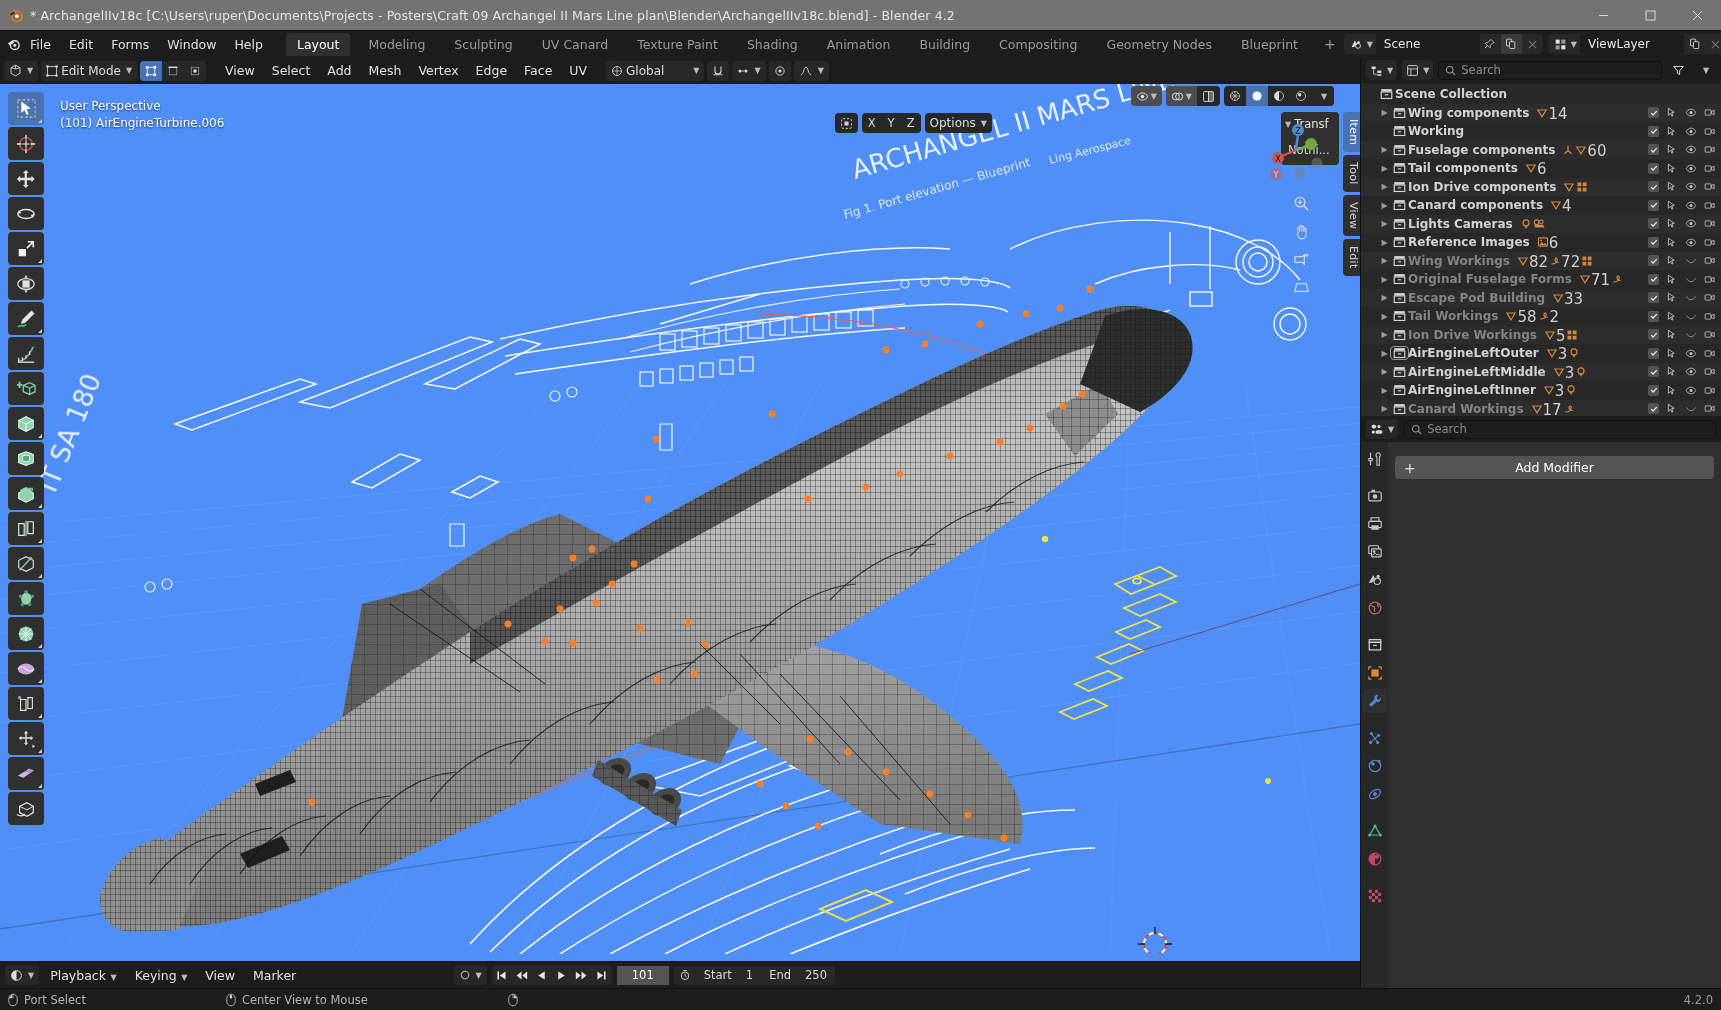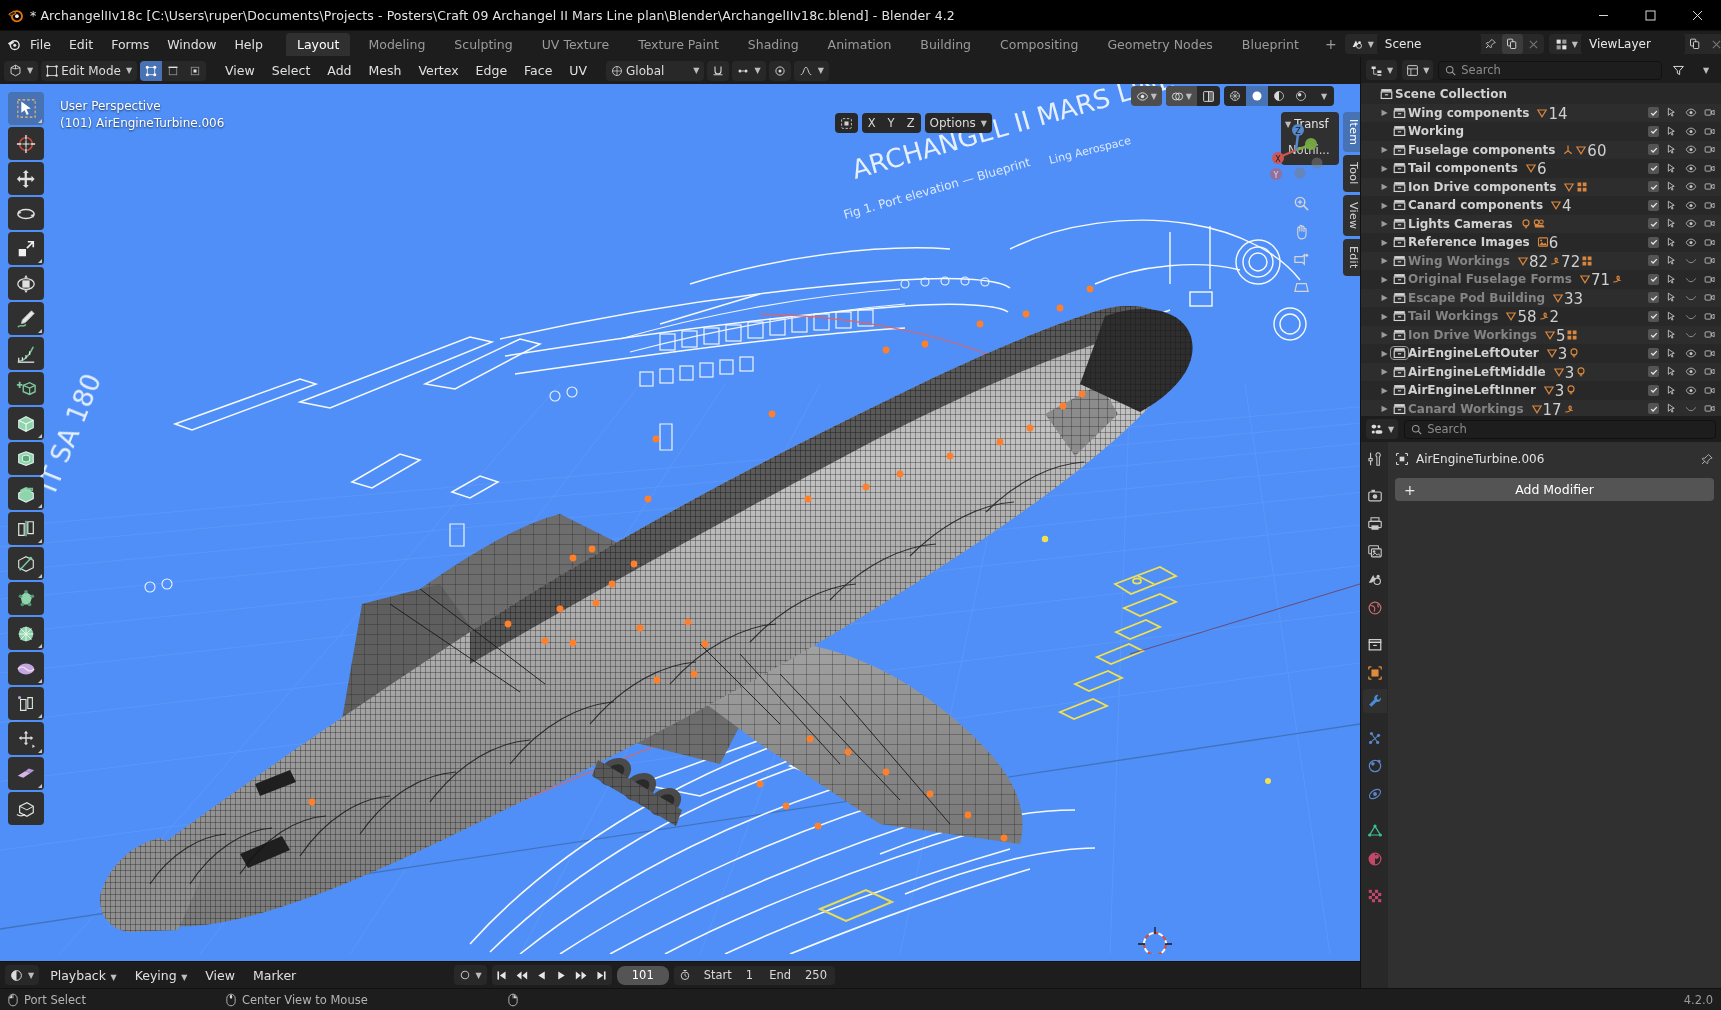--- a/index.html
+++ b/index.html
@@ -6,21 +6,21 @@
   html,body{ background:#1d1d1d; }
   body{
     width:1721px; height:1010px; overflow:hidden;
     font-family:"DejaVu Sans","Liberation Sans",sans-serif;
     font-size:12.5px; color:#e6e6e6;
     -webkit-font-smoothing:antialiased;
   }
   .app{ position:relative; width:1721px; height:1010px; background:#1d1d1d; display:flex; flex-direction:column; }
 
   
-  .titlebar{ height:31px; background:#000000; display:flex; align-items:center;
+  .titlebar{ height:31px; background:#737373; display:flex; align-items:center;
              border-bottom:1px solid #101010; flex:0 0 31px; }
   .tb-icon{ width:30px; display:flex; align-items:center; justify-content:center; }
   .tb-title{ font-size:12.5px; color:#e3e3e3; white-space:nowrap; letter-spacing:.1px; }
   .tb-spacer{ flex:1; }
   .tb-btn{ width:47px; height:31px; display:flex; align-items:center; justify-content:center;
            color:#d8d8d8; font-size:13px; }
 
   
   .topbar{ height:26px; background:#1d1d1d; display:flex; align-items:center;
            padding:0 6px; flex:0 0 26px; gap:0; }
@@ -94,21 +94,21 @@
   .navgizmo{ position:absolute; right:32px; top:34px; width:64px; height:64px;}
   .navicons{ position:absolute; right:48px; top:108px; display:flex; flex-direction:column;
              gap:6px; align-items:center;}
   .navicons > div{ width:22px; height:22px; display:flex; align-items:center; justify-content:center;
                    color:#d5d5d5;}
 
   
   .timeline{ height:27px; background:#1d1d1d; display:flex; align-items:center;
              padding:0 5px; gap:4px; flex:0 0 27px; border-top:1px solid #111;}
   .tl-right{ margin-left:auto; display:flex; align-items:center; gap:5px; padding-right:520px;}
-  .numfield{ background:#545454; border-radius:8px; height:19px; display:flex; align-items:center;
+  .numfield{ background:#545454; border-radius:0; height:19px; display:flex; align-items:center;
              justify-content:center; font-size:11.5px; color:#fff; padding:0 10px; min-width:52px;}
   .setbox{ display:flex; align-items:center; background:#282828; border-radius:4px; height:19px; overflow:hidden;}
   .setbox > div{ height:19px; display:flex; align-items:center; padding:0 8px; font-size:11.5px; color:#dadada; gap:14px;}
   .tp{ display:flex; align-items:center; background:#282828; border-radius:4px; height:20px;}
   .tp > div{ width:20px; height:20px; display:flex; align-items:center; justify-content:center;}
 
   
   .statusbar{ height:22px; background:#1d1d1d; display:flex; align-items:center;
               padding:0 8px; gap:0; flex:0 0 22px; border-top:1px solid #111; font-size:11.5px; color:#b4b4b4;}
   .sb-item{ display:flex; align-items:center; gap:6px; margin-right:140px;}
@@ -199,21 +199,21 @@
     <div class="menu">File</div>
     <div class="menu">Edit</div>
     <div class="menu">Forms</div>
     <div class="menu">Window</div>
     <div class="menu">Help</div>
 
     <div class="ws-wrap">
       <div class="ws active">Layout</div>
       <div class="ws">Modeling</div>
       <div class="ws">Sculpting</div>
-      <div class="ws">UV Texture</div>
+      <div class="ws">UV Canard</div>
       <div class="ws">Texture Paint</div>
       <div class="ws">Shading</div>
       <div class="ws">Animation</div>
       <div class="ws">Building</div>
       <div class="ws">Compositing</div>
       <div class="ws">Geometry Nodes</div>
       <div class="ws">Blueprint</div>
       <div class="ws-plus">+</div>
     </div>
 
@@ -2028,34 +2028,20 @@
                     <rect x="2" y="9" width="3.5" height="3.5"></rect>
                     <rect x="9" y="9" width="3.5" height="3.5"></rect>
                     <rect x="5.5" y="12.5" width="3.5" height="3.5"></rect>
                     <rect x="12.5" y="12.5" width="3.5" height="3.5"></rect>
                   </g>
                 </svg>
             </div>
           </div>
 
           <div class="pr-main">
-            <div class="pr-breadcrumb">
-              <span>
-                <svg width="14" height="14" viewBox="0 0 18 18">
-                    <rect x="6" y="6" width="6" height="6" fill="#d6d6d6"></rect>
-                    <path d="M2 2h3M2 2v3M16 2h-3M16 2v3M2 16h3M2 16v-3M16 16h-3M16 16v-3" stroke="#d6d6d6" stroke-width="1.3"></path>
-                  </svg>
-              </span>
-              <span>AirEngineTurbine.006</span>
-              <span class="pin">
-                <svg width="13" height="13" viewBox="0 0 16 16">
-                    <path d="M9.5 2l4.2 4.2-2 .4-3.4 3.4.3 2.2-1 1-3-3-3.1 3.1 3-3.1-3-3 1-1 2.2.3L8.1 2.8z" fill="none" stroke="#b8b8b8" stroke-width="1.1"></path>
-                  </svg>
-              </span>
-            </div>
             <div class="addmod">
               <span class="plus">+</span>
               <span>Add Modifier</span>
             </div>
           </div>
         </div>
       </div>
     </div>
   </div>
 

